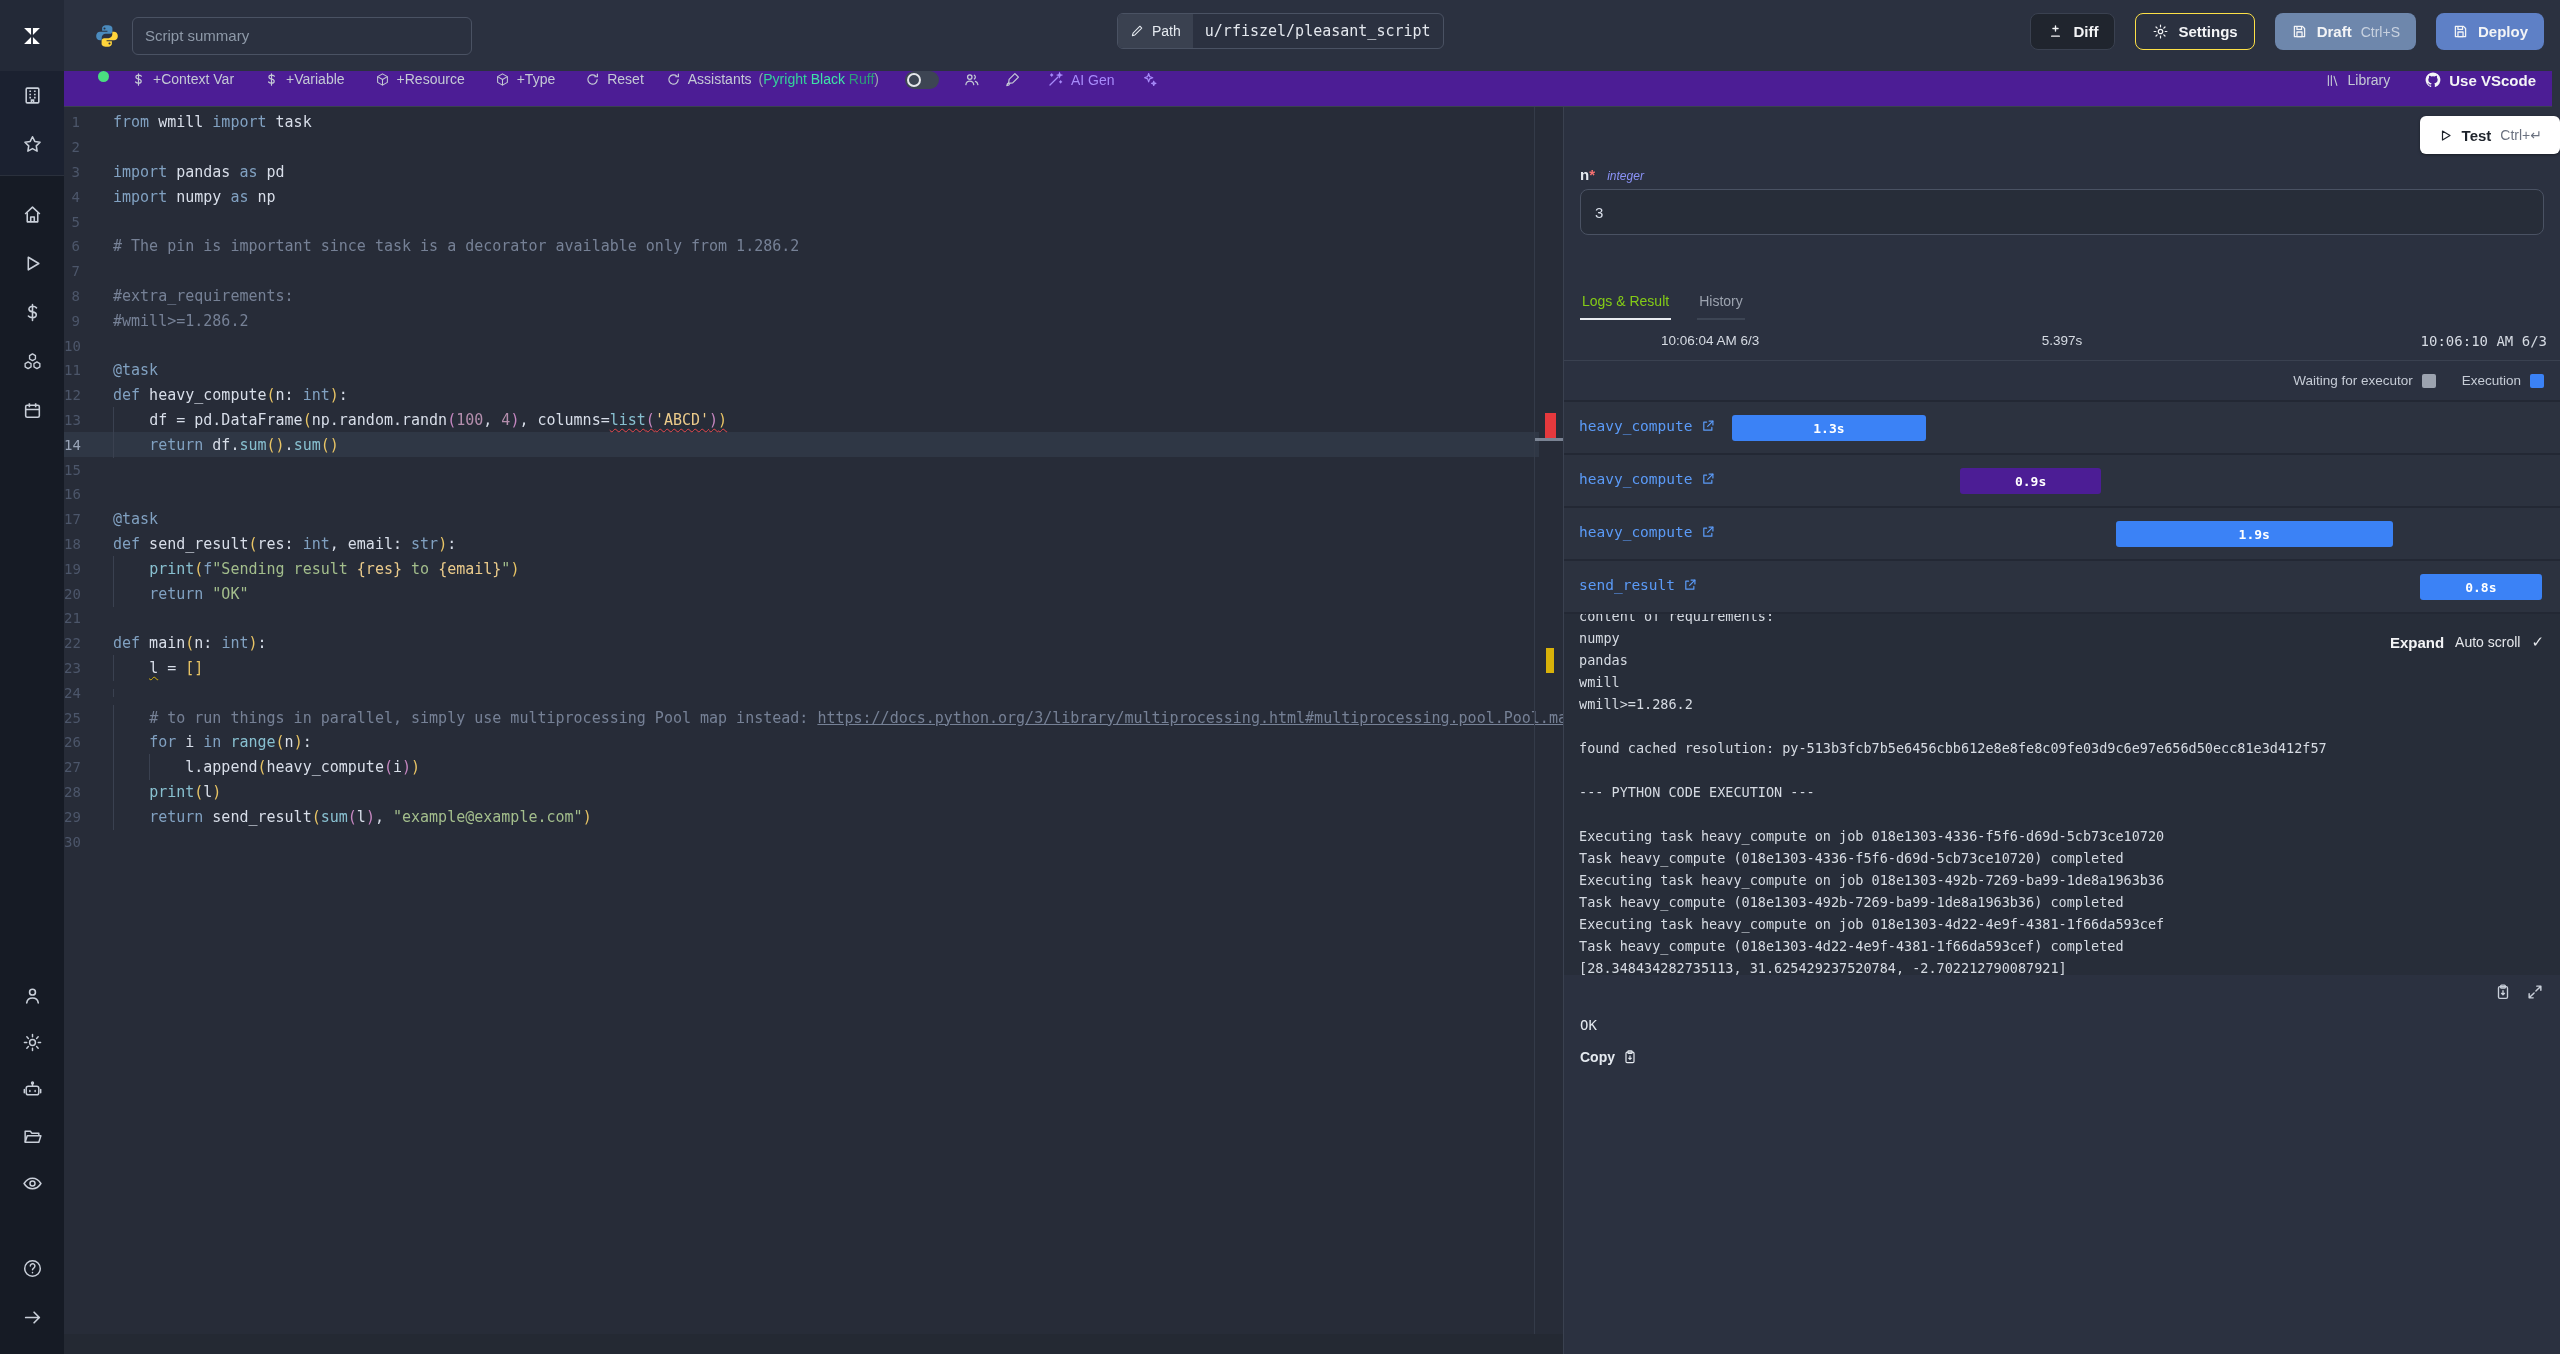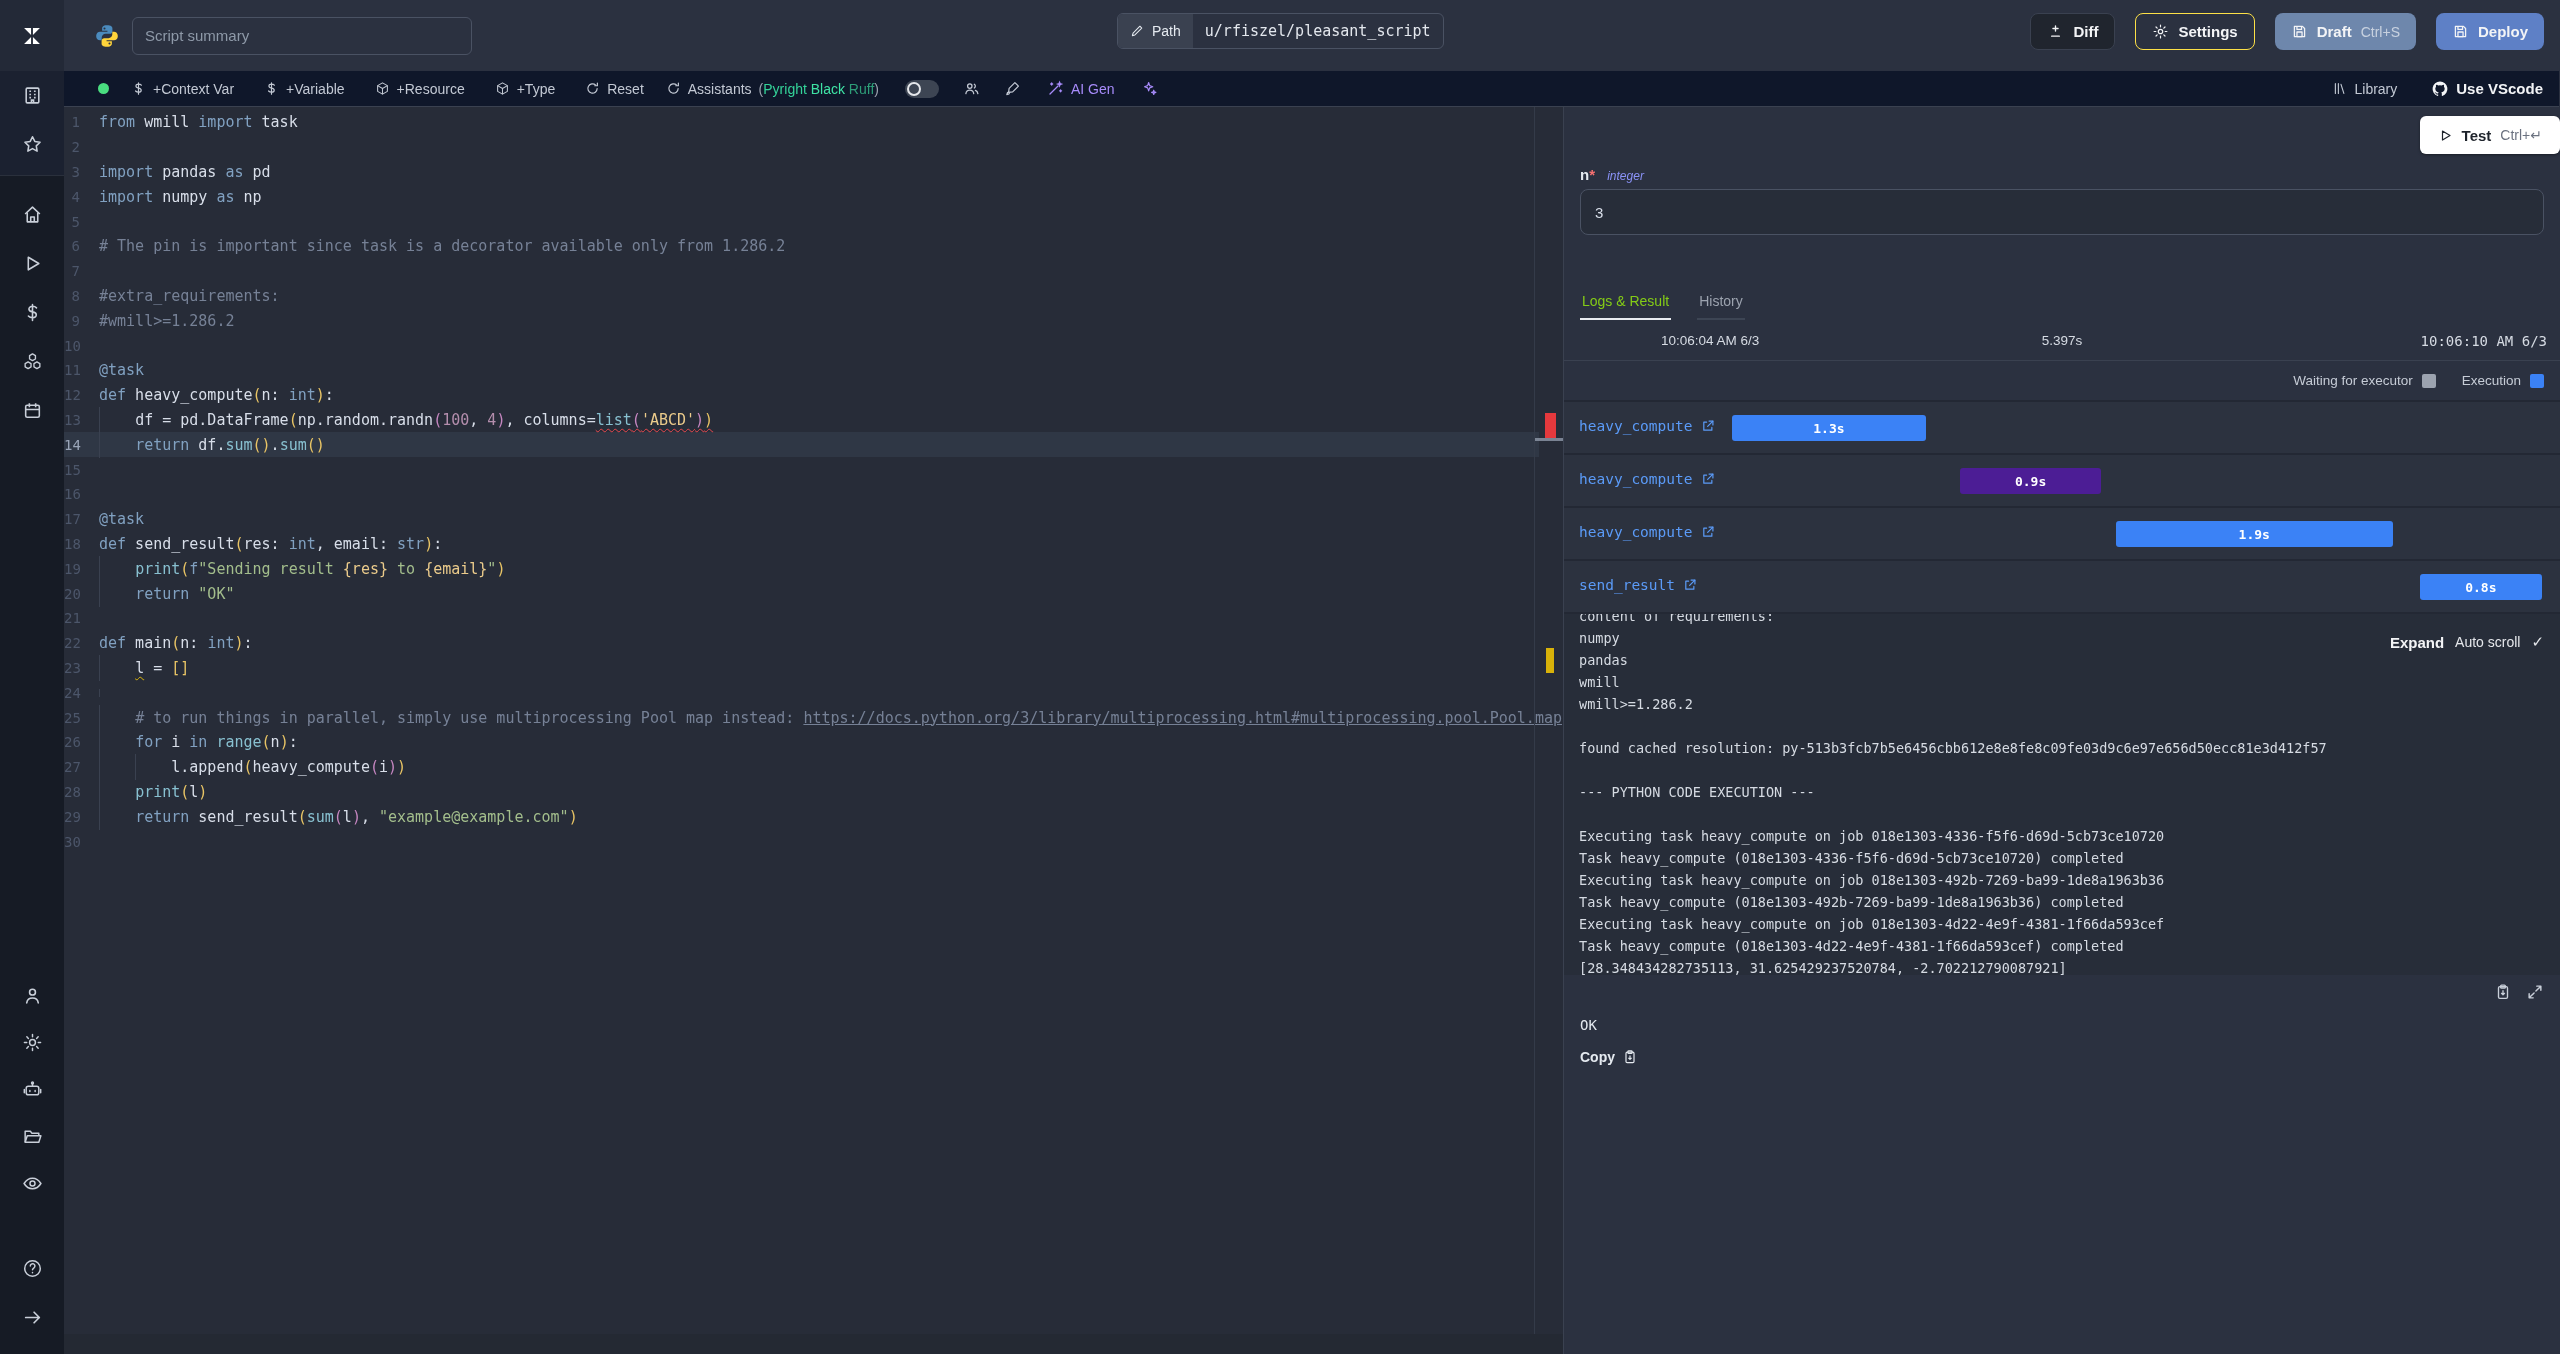--- a/index.html
+++ b/index.html
@@ -29,21 +29,21 @@
   .tb-right{position:absolute;right:16px;top:13px;display:flex;gap:20px}
   .btn{height:37px;display:flex;align-items:center;gap:9px;border-radius:8px;padding:0 16px;font-size:15px;font-weight:600;color:#F3F4F6;cursor:pointer;white-space:nowrap}
   .btn-diff{background:#20252E;border:1px solid #3A4150}
   .btn-settings{background:transparent;border:1px solid #fde047}
   .btn-draft{background:#6E87AC}
   .btn-deploy{background:#5E80C6}
   .shortcut{font-weight:400;color:rgba(255,255,255,.62);font-size:14px}
   .bicon{width:17px;height:17px}
 
   
-  .toolbar{position:absolute;left:64px;top:71px;right:1px;height:36px;background:#0f172a;border-bottom:1px solid #3A4150;display:flex;align-items:center;padding:0 16px;font-size:14px;color:#C3C9D4;z-index:20}
+  .toolbar{position:absolute;left:64px;top:71px;right:8px;height:36px;background:#4c1d95;border-bottom:1px solid #3A4150;display:flex;align-items:flex-start;padding:0 16px;font-size:14px;color:#C3C9D4;z-index:20}
   .titem{display:flex;align-items:center;gap:7px;cursor:pointer;white-space:nowrap}
   .ticon{width:15px;height:15px;display:block}
   .green-dot{width:11px;height:11px;border-radius:50%;background:#4ADE80;margin:0 22px 0 18px}
   .tgap{width:30px}
   .tgap-s{width:22px}
   .paren{color:#9CA3AF}
   .asst-py{color:#34D399}
   .asst-bl{color:#3FE3A5}
   .asst-rf{color:#2E9E78}
   .toggle{width:34px;height:18px;border-radius:9px;background:#3D4553;position:relative;cursor:pointer;margin-left:26px}
@@ -51,21 +51,21 @@
   .purple{color:#A78BFA}
   .toolbar-right{margin-left:auto;display:flex;align-items:center;gap:34px}
   .vsc{color:#F3F4F6;font-weight:700;font-size:15px}
 
   
   .editor{position:absolute;left:64px;top:107px;width:1499px;bottom:0;background:#272C38;overflow:hidden}
   .lines{padding-top:3px}
   .cl{display:flex;height:24.8px;align-items:center;font-size:15px;font-family:"DejaVu Sans Mono",monospace;white-space:pre;cursor:text}
   .cl .ln{width:16px;text-align:right;color:#4C566A;font-size:14px;flex:none}
   .cl.cur .ln{color:#9AA5B8}
-  .cl .code{margin-left:19px;position:relative;color:#D8DEE9}
+  .cl .code{margin-left:33px;position:relative;color:#D8DEE9}
   .cl.cur{background:linear-gradient(to right,#2F3745 calc(100% - 24px),rgba(0,0,0,0) calc(100% - 24px))}
   .kw{color:#81A1C1}
   .fn{color:#88C0D0}
   .str{color:#A3BE8C}
   .stry{color:#EBCB8B}
   .num{color:#B48EAD}
   .com{color:#768196}
   .p1{color:#E8C465}
   .p2{color:#C586C0}
   .ul{text-decoration:underline}

